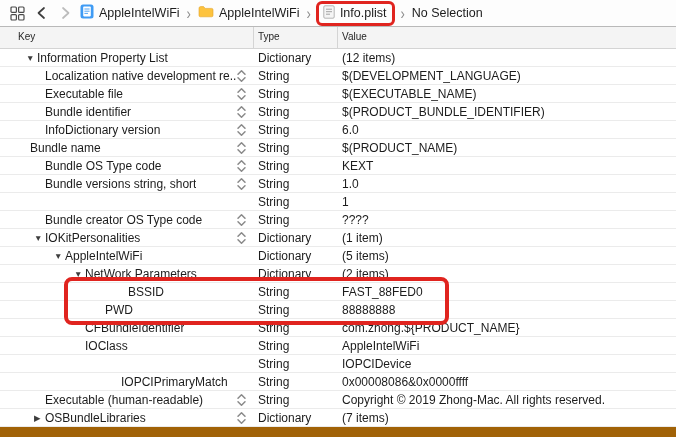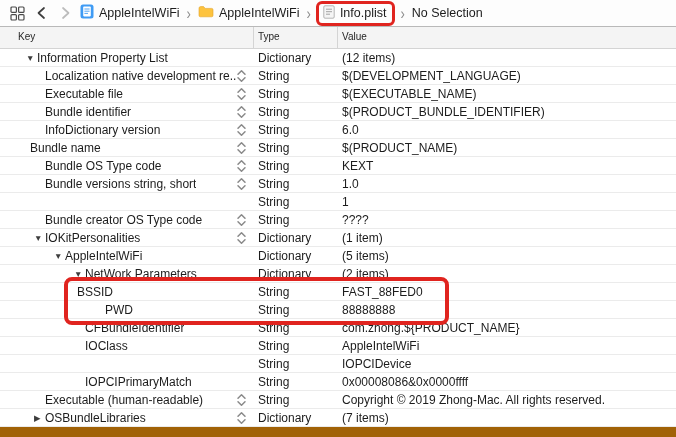--- a/index.html
+++ b/index.html
@@ -306,21 +306,21 @@
       <div class="row">
       <div class="cell key" style="padding-left: 74px;">
         <span class="disclosure">▼</span>
         <span class="key-text">NetWork Parameters</span>
 
       </div>
       <div class="cell type">Dictionary</div>
       <div class="cell value muted-val">(2 items)</div>
     </div>
       <div class="row">
-      <div class="cell key" style="padding-left: 66px;">
+      <div class="cell key" style="padding-left: 117px;">
         <span class="disclosure"></span>
         <span class="key-text">BSSID</span>
 
       </div>
       <div class="cell type">String</div>
       <div class="cell value">FAST_88FED0</div>
     </div>
       <div class="row">
       <div class="cell key" style="padding-left: 94px;">
         <span class="disclosure"></span>
@@ -346,21 +346,21 @@
 
       </div>
       <div class="cell type">String</div>
       <div class="cell value">AppleIntelWiFi</div>
     </div>
       <div class="row">
       <div class="cell type">String</div>
       <div class="cell value">IOPCIDevice</div>
     </div>
       <div class="row">
-      <div class="cell key" style="padding-left: 74px;">
+      <div class="cell key" style="padding-left: 74px; margin-left: 36px;">
         <span class="disclosure"></span>
         <span class="key-text">IOPCIPrimaryMatch</span>
 
       </div>
       <div class="cell type">String</div>
       <div class="cell value">0x00008086&amp;0x0000ffff</div>
     </div>
       <div class="row">
       <div class="cell key" style="padding-left: 34px;">
         <span class="disclosure"></span>

